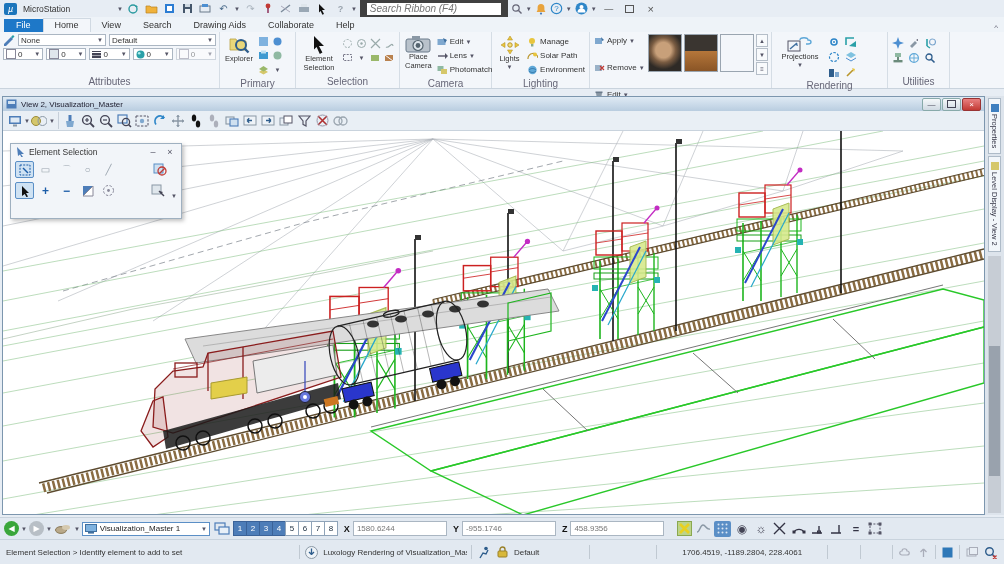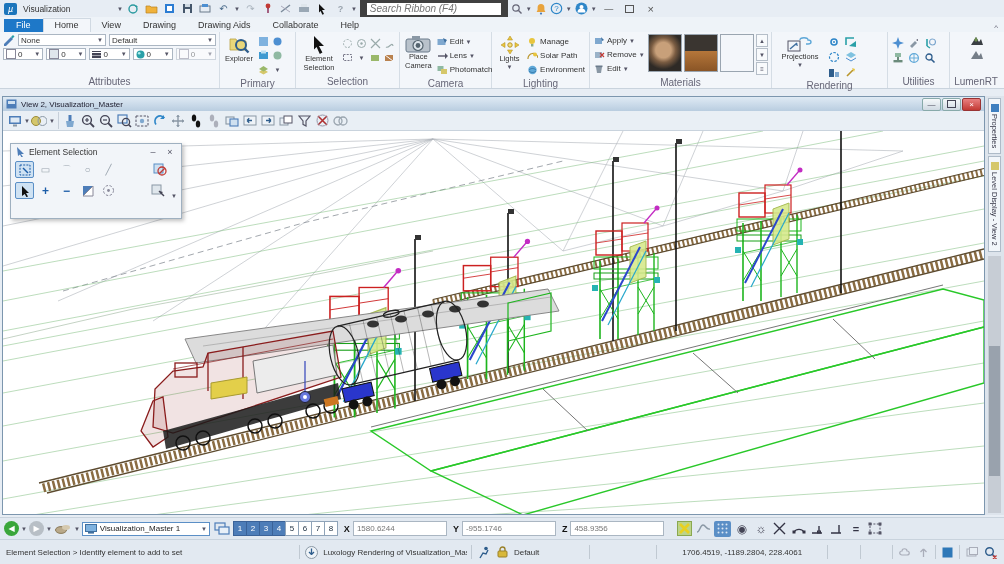--- a/index.html
+++ b/index.html
@@ -114,21 +114,21 @@
   #status-msg{width:295px;white-space:nowrap;overflow:hidden;}
   .sico{width:15px;height:14px;}
 </style>
 </head>
 <body>
 
 <div id="app">
 
   <div id="titlebar">
     <span id="logo">µ</span>
-    <span id="workspace">Visualization</span>
+    <span id="workspace">MicroStation</span>
     <span class="caret">▼</span>
     <span class="ico qat">
       <svg width="12" height="12">
           <circle cx="6" cy="6" r="4" fill="none" stroke="#2a9aa0" stroke-width="1.4"></circle>
           <path d="M9 2l2 2-3 0z" fill="#2a9aa0"></path>
         </svg>
     </span>
     <span class="ico qat">
       <svg width="13" height="11">
           <path d="M1 3h4l1 1h6v6H1z" fill="#f0b23c" stroke="#b9821f" stroke-width=".7"></path>
@@ -216,21 +216,21 @@
     <span class="winbtn">
         <span class="boxglyph"></span>
       </span>
     <span class="winbtn" style="font-size:11px;">×</span>
   </div>
 
   <div id="tabrow">
     <span id="file-tab">File</span>
     <span class="rtab active">Home</span>
     <span class="rtab">View</span>
-    <span class="rtab">Drawing</span>
+    <span class="rtab">Search</span>
     <span class="rtab">Drawing Aids</span>
     <span class="rtab">Collaborate</span>
     <span class="rtab">Help</span>
     <span id="ribbon-collapse">^</span>
   </div>
 
   <div id="ribbon">
 
     <div class="grp" style="width:220px;">
       <div class="grp-body" style="flex-direction:column;gap:2px;align-items:stretch;">
@@ -469,21 +469,21 @@
               </svg>
             <span>Environment</span>
           </span>
         </span>
       </div>
       <div class="grp-label">Lighting</div>
     </div>
 
     <div class="grp" style="width:182px;">
       <div class="grp-body">
-        <span style="display:flex;flex-direction:column;gap:1px;">
+        <span style="display:flex;flex-direction:column;gap:14px;">
           <span class="smallrow">
             <svg width="11" height="10">
                 <rect x="1" y="2" width="7" height="6" fill="#7fa8cf"></rect>
                 <path d="M7 1l3 3-2 1z" fill="#3f6f9f"></path>
               </svg>
             <span>Apply</span>
               <span class="caret">▼</span>
           </span>
           <span class="smallrow">
             <svg width="11" height="10">
@@ -605,36 +605,20 @@
               <svg width="12" height="12">
                 <circle cx="5" cy="5" r="3" fill="none" stroke="#2e5d8c" stroke-width="1.3"></circle>
                 <line x1="7.2" y1="7.2" x2="10.5" y2="10.5" stroke="#2e5d8c" stroke-width="1.6"></line>
               </svg>
             </span>
         </span>
       </div>
       <div class="grp-label">Utilities</div>
     </div>
 
-    <div class="grp" style="width:52px;border-right:none;">
-      <div class="grp-body" style="flex-direction:column;align-items:center;gap:1px;">
-        <span class="ico gicon">
-            <svg width="14" height="11">
-              <path d="M1 10L6 2l3 5 2-3 2 6z" fill="#3a3f44"></path>
-              <path d="M6 2l2 3-2 2-2-2z" fill="#6b8b4f"></path>
-            </svg>
-          </span>
-        <span class="ico gicon">
-            <svg width="14" height="11">
-              <path d="M1 10L6 2l3 5 2-3 2 6z" fill="#55606b" opacity=".8"></path>
-            </svg>
-          </span>
-      </div>
-      <div class="grp-label">LumenRT</div>
-    </div>
   </div>
 
   <div id="viewwin">
     <div id="view-titlebar">
       <span class="ico">
         <svg width="11" height="10">
             <rect x="0.5" y="0.5" width="10" height="9" fill="#4d7db8"></rect>
             <rect x="2" y="2" width="7" height="3" fill="#cfe0f0"></rect>
           </svg>
       </span>

